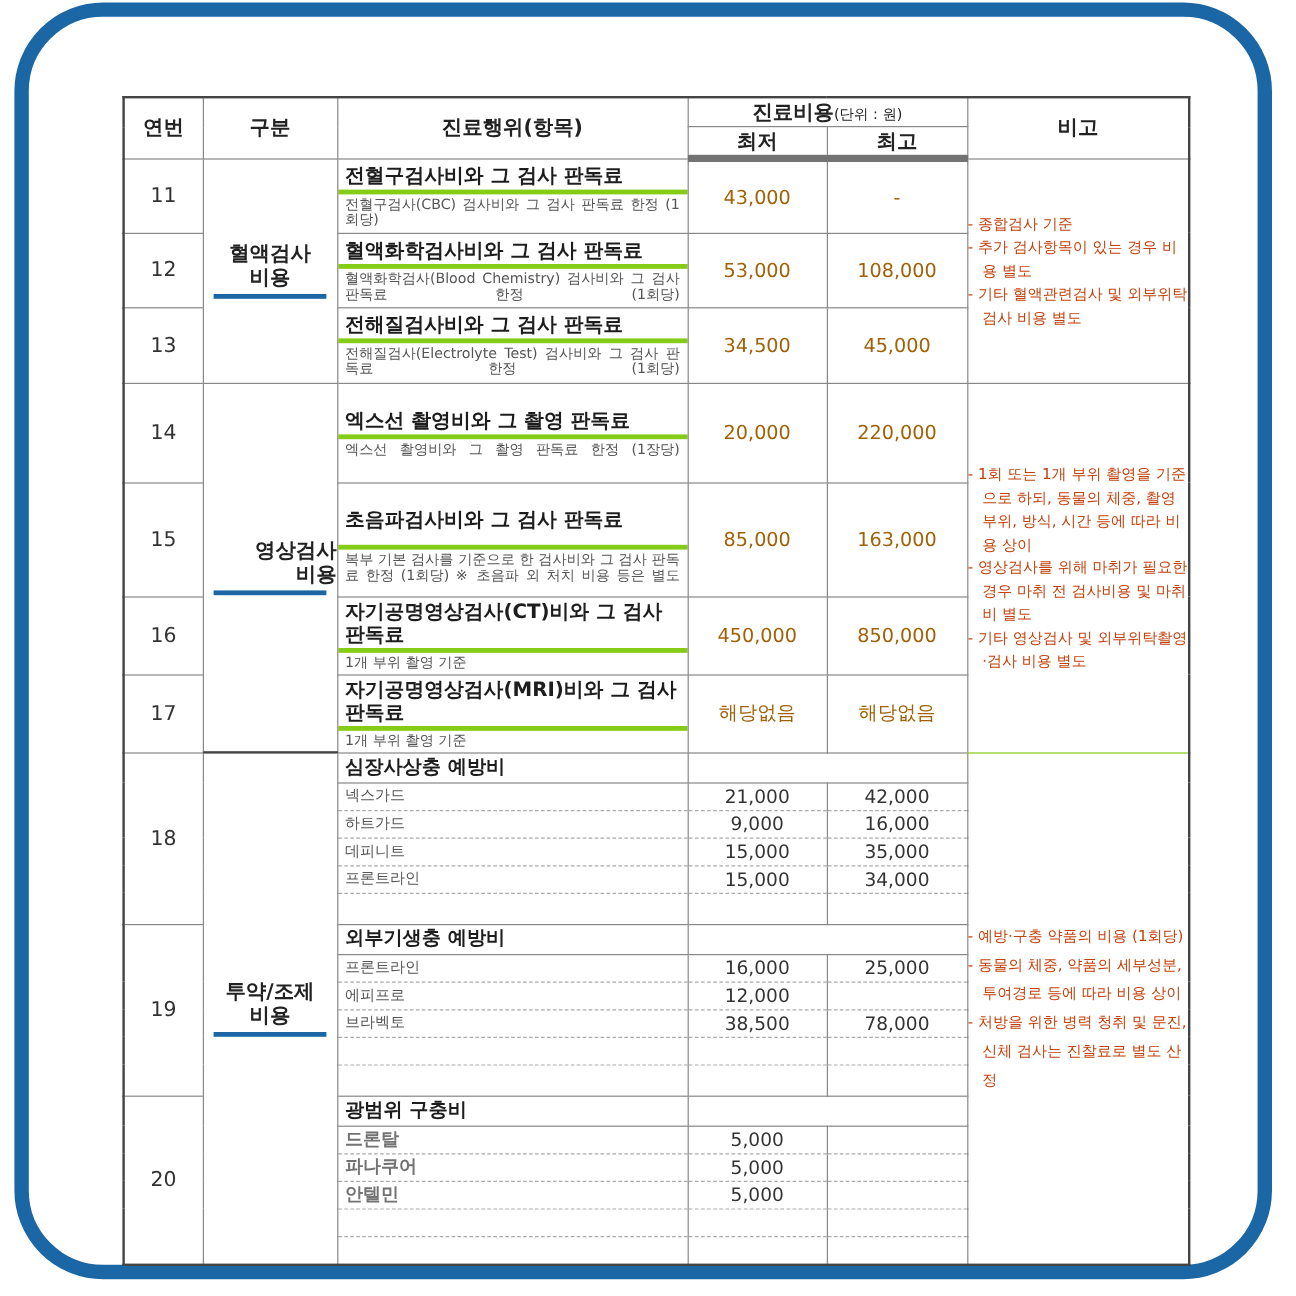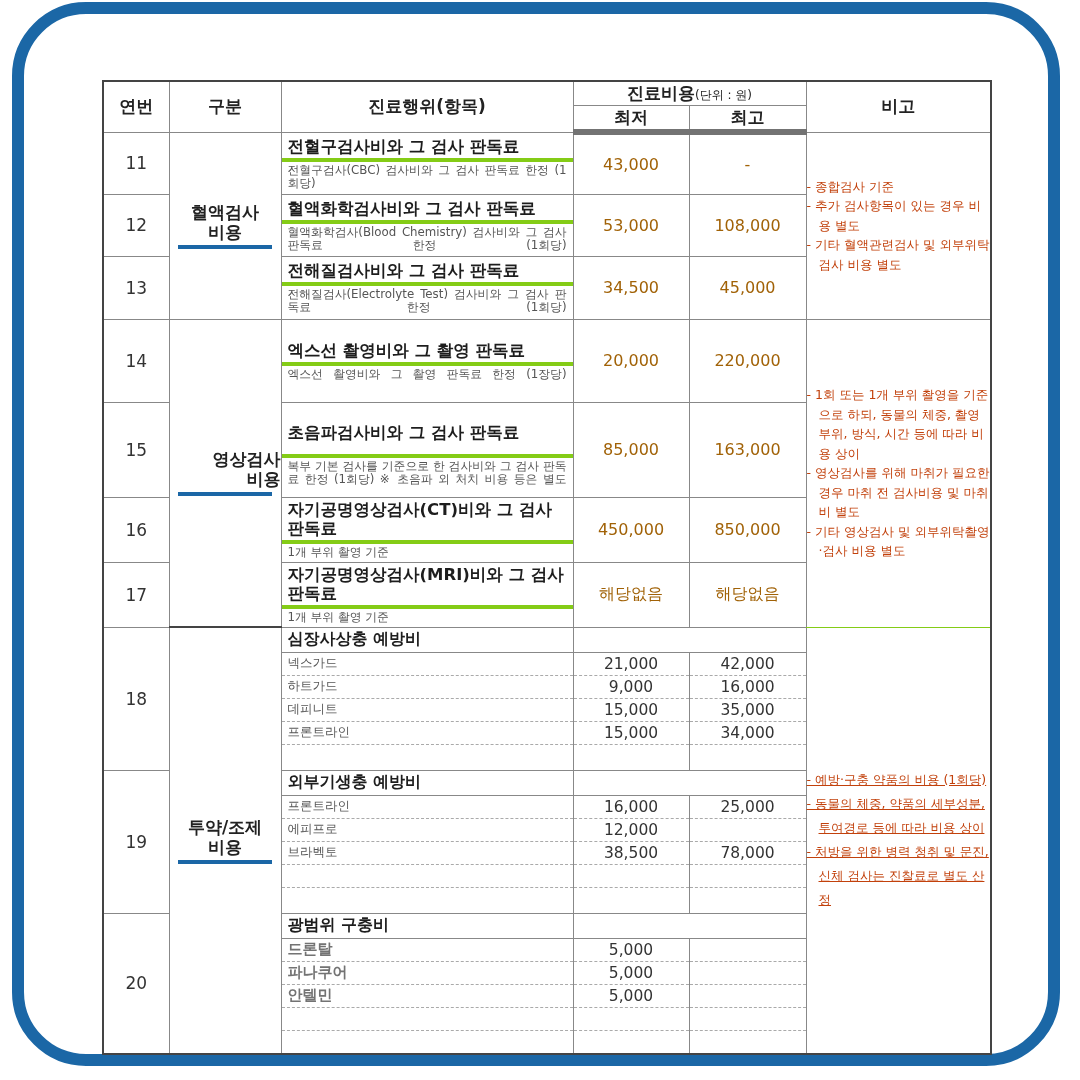--- a/index.html
+++ b/index.html
@@ -143,21 +143,21 @@
     </tr>
 
     <tr class="dhead">
       <td class="no" rowspan="6">18</td>
       <td class="cat" rowspan="18">
         <span class="cat-label"><span>투약/조제</span><br><span>비용</span></span>
         <span class="cat-bar"></span>
       </td>
       <td class="dtitle">심장사상충 예방비</td>
       <td class="dblank" colspan="2"></td>
-      <td class="note" rowspan="18" style="line-height:24px;text-decoration:underline;">
+      <td class="note" rowspan="18" style="line-height:24px;">
         <span class="note-line">- 예방·구충 약품의 비용 (1회당)</span>
         <span class="note-line">- 동물의 체중, 약품의 세부성분, 투여경로 등에 따라 비용 상이</span>
         <span class="note-line">- 처방을 위한 병력 청취 및 문진, 신체 검사는 진찰료로 별도 산정</span>
       </td>
     </tr>
     <tr class="drug">
         <td class="dname">넥스가드</td>
         <td class="dprice">21,000</td>
         <td class="dprice">42,000</td>
       </tr>

